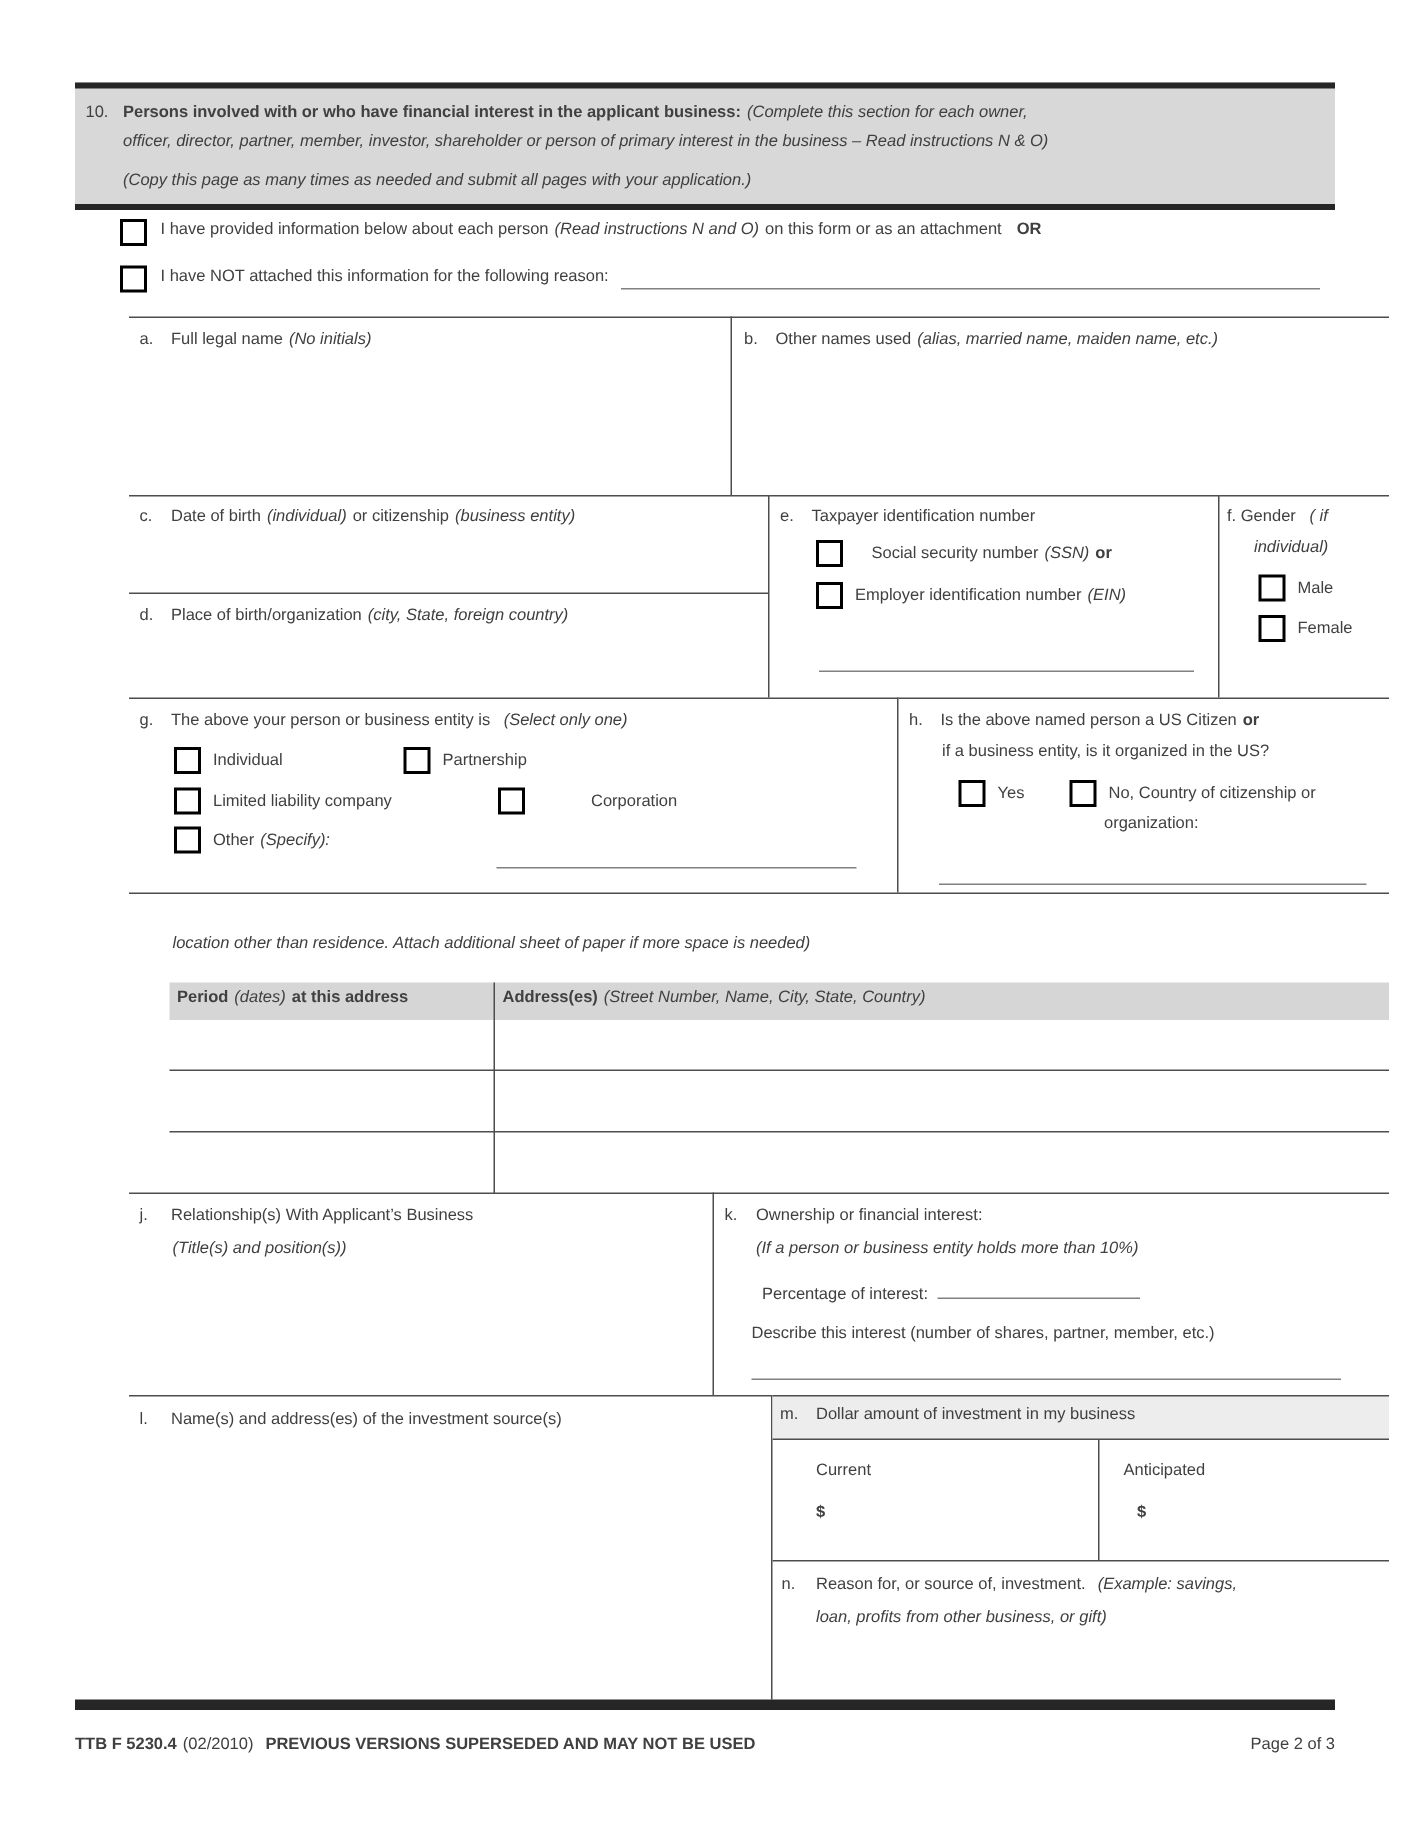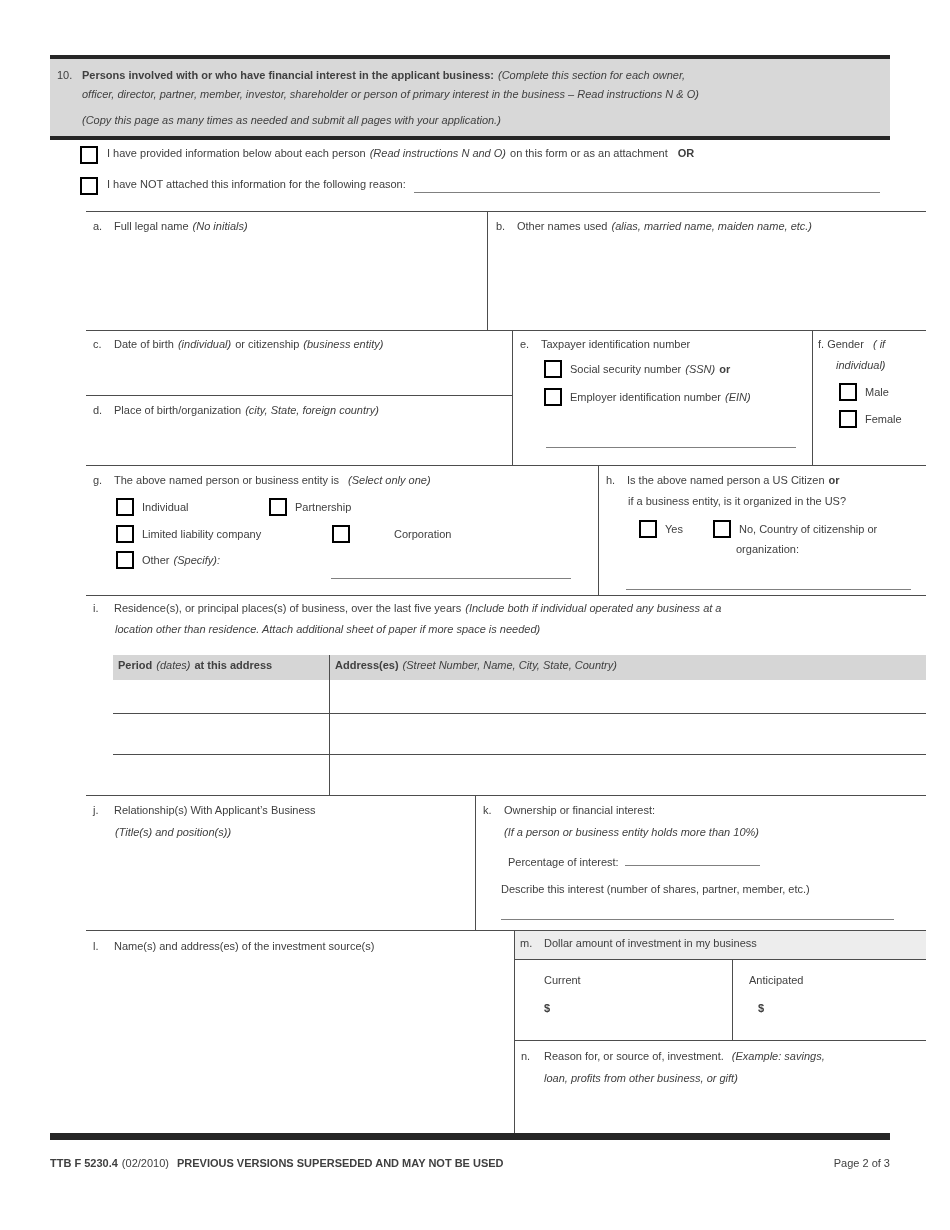--- a/index.html
+++ b/index.html
@@ -96,21 +96,21 @@
     </div>
     <div style="padding:8px 7px;">
       <span class="flabel">d.</span><span class="gap">Place of birth/organization</span><span class="i">(city, State, foreign country)</span>
     </div>
   </div>
 
   <div class="cell bt br" style="left:477px; top:330px; width:300px; height:135px;">
     <div class="abs" style="left:7px; top:7px;">
       <span class="flabel">e.</span><span>Taxpayer identification number</span>
     </div>
-    <div class="opt" style="left:31px; top:29px;">
+    <div class="opt" style="left:31px; top:29px;gap:11px;">
       <span class="cb"></span>
       <span class="olabel"><span class="gap">Social security number</span><span class="i gap">(SSN)</span><span class="b">or</span></span>
     </div>
     <div class="opt" style="left:31px; top:57px;">
       <span class="cb"></span>
       <span class="olabel"><span class="gap">Employer identification number</span><span class="i">(EIN)</span></span>
     </div>
     <div class="uline" style="left:33px; top:116px; width:250px;"></div>
   </div>
 
@@ -126,21 +126,21 @@
       <span class="olabel">Male</span>
     </div>
     <div class="opt" style="left:26px; top:79px;">
       <span class="cb"></span>
       <span class="olabel">Female</span>
     </div>
   </div>
 
   <div class="cell bt br" style="left:50px; top:465px; width:513px; height:130px;">
     <div class="abs nowrap" style="left:7px; top:8px;">
-      <span class="flabel">g.</span><span>The above named person or business entity is</span><span class="i" style="margin-left:9px;">(Select only one)</span>
+      <span class="flabel">g.</span><span>The above your person or business entity is</span><span class="i" style="margin-left:9px;">(Select only one)</span>
     </div>
     <div class="opt" style="left:30px; top:32px;">
       <span class="cb"></span>
       <span class="olabel">Individual</span>
     </div>
     <div class="opt" style="left:183px; top:32px;">
       <span class="cb"></span>
       <span class="olabel">Partnership</span>
     </div>
     <div class="opt" style="left:30px; top:59px;">
@@ -169,23 +169,20 @@
     </div>
     <div class="opt" style="left:114px; top:54px;">
       <span class="cb"></span>
       <span class="olabel">No, Country of citizenship or</span>
     </div>
     <div class="abs" style="left:137px; top:77px;">organization:</div>
     <div class="uline" style="left:27px; top:123px; width:285px;"></div>
   </div>
 
   <div class="cell bt" style="left:50px; top:595px; width:840px; height:200px;">
-    <div class="abs nowrap" style="left:7px; top:6px;">
-      <span class="flabel">i.</span><span class="gap">Residence(s), or principal places(s) of business, over the last five years</span><span class="i">(Include both if individual operated any business at a</span>
-    </div>
     <div class="abs i nowrap" style="left:29px; top:27px;">location other than residence.  Attach additional sheet of paper if more space is needed)</div>
 
     <div class="itable">
       <div class="hdr"></div>
       <div class="abs nowrap" style="left:5px; top:4px;">
         <span class="b gap">Period</span><span class="i gap">(dates)</span><span class="b">at this address</span>
       </div>
       <div class="abs nowrap" style="left:222px; top:4px;">
         <span class="b gap">Address(es)</span><span class="i">(Street Number, Name, City, State, Country)</span>
       </div>

